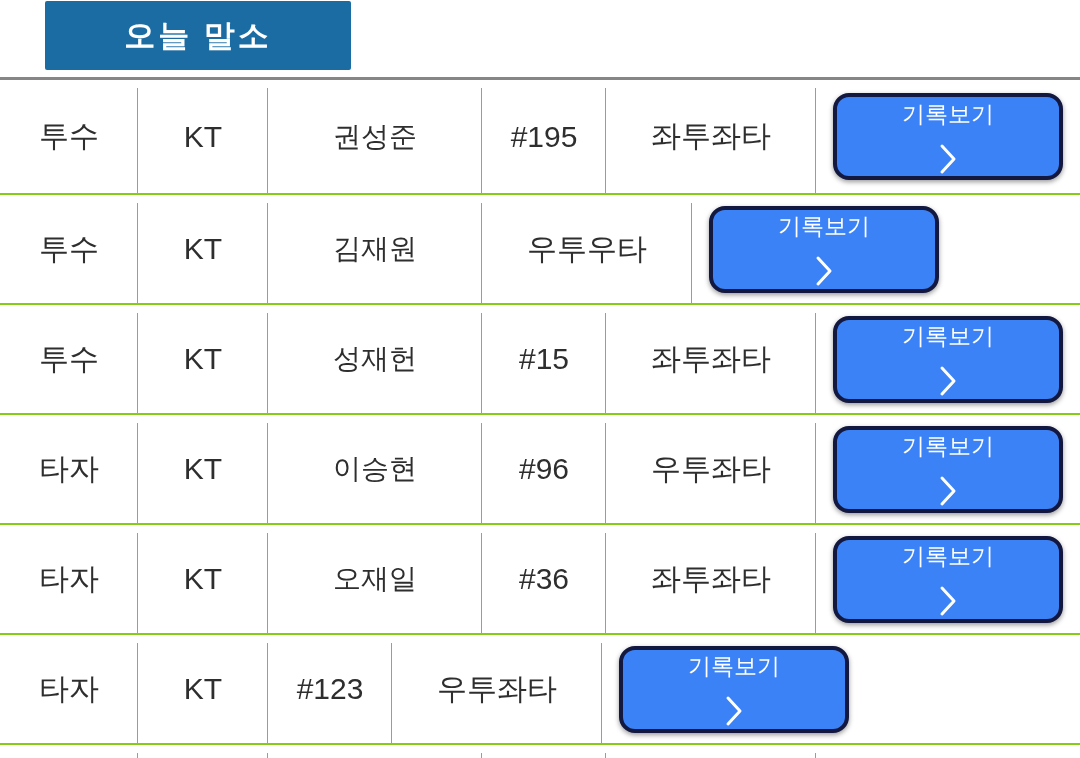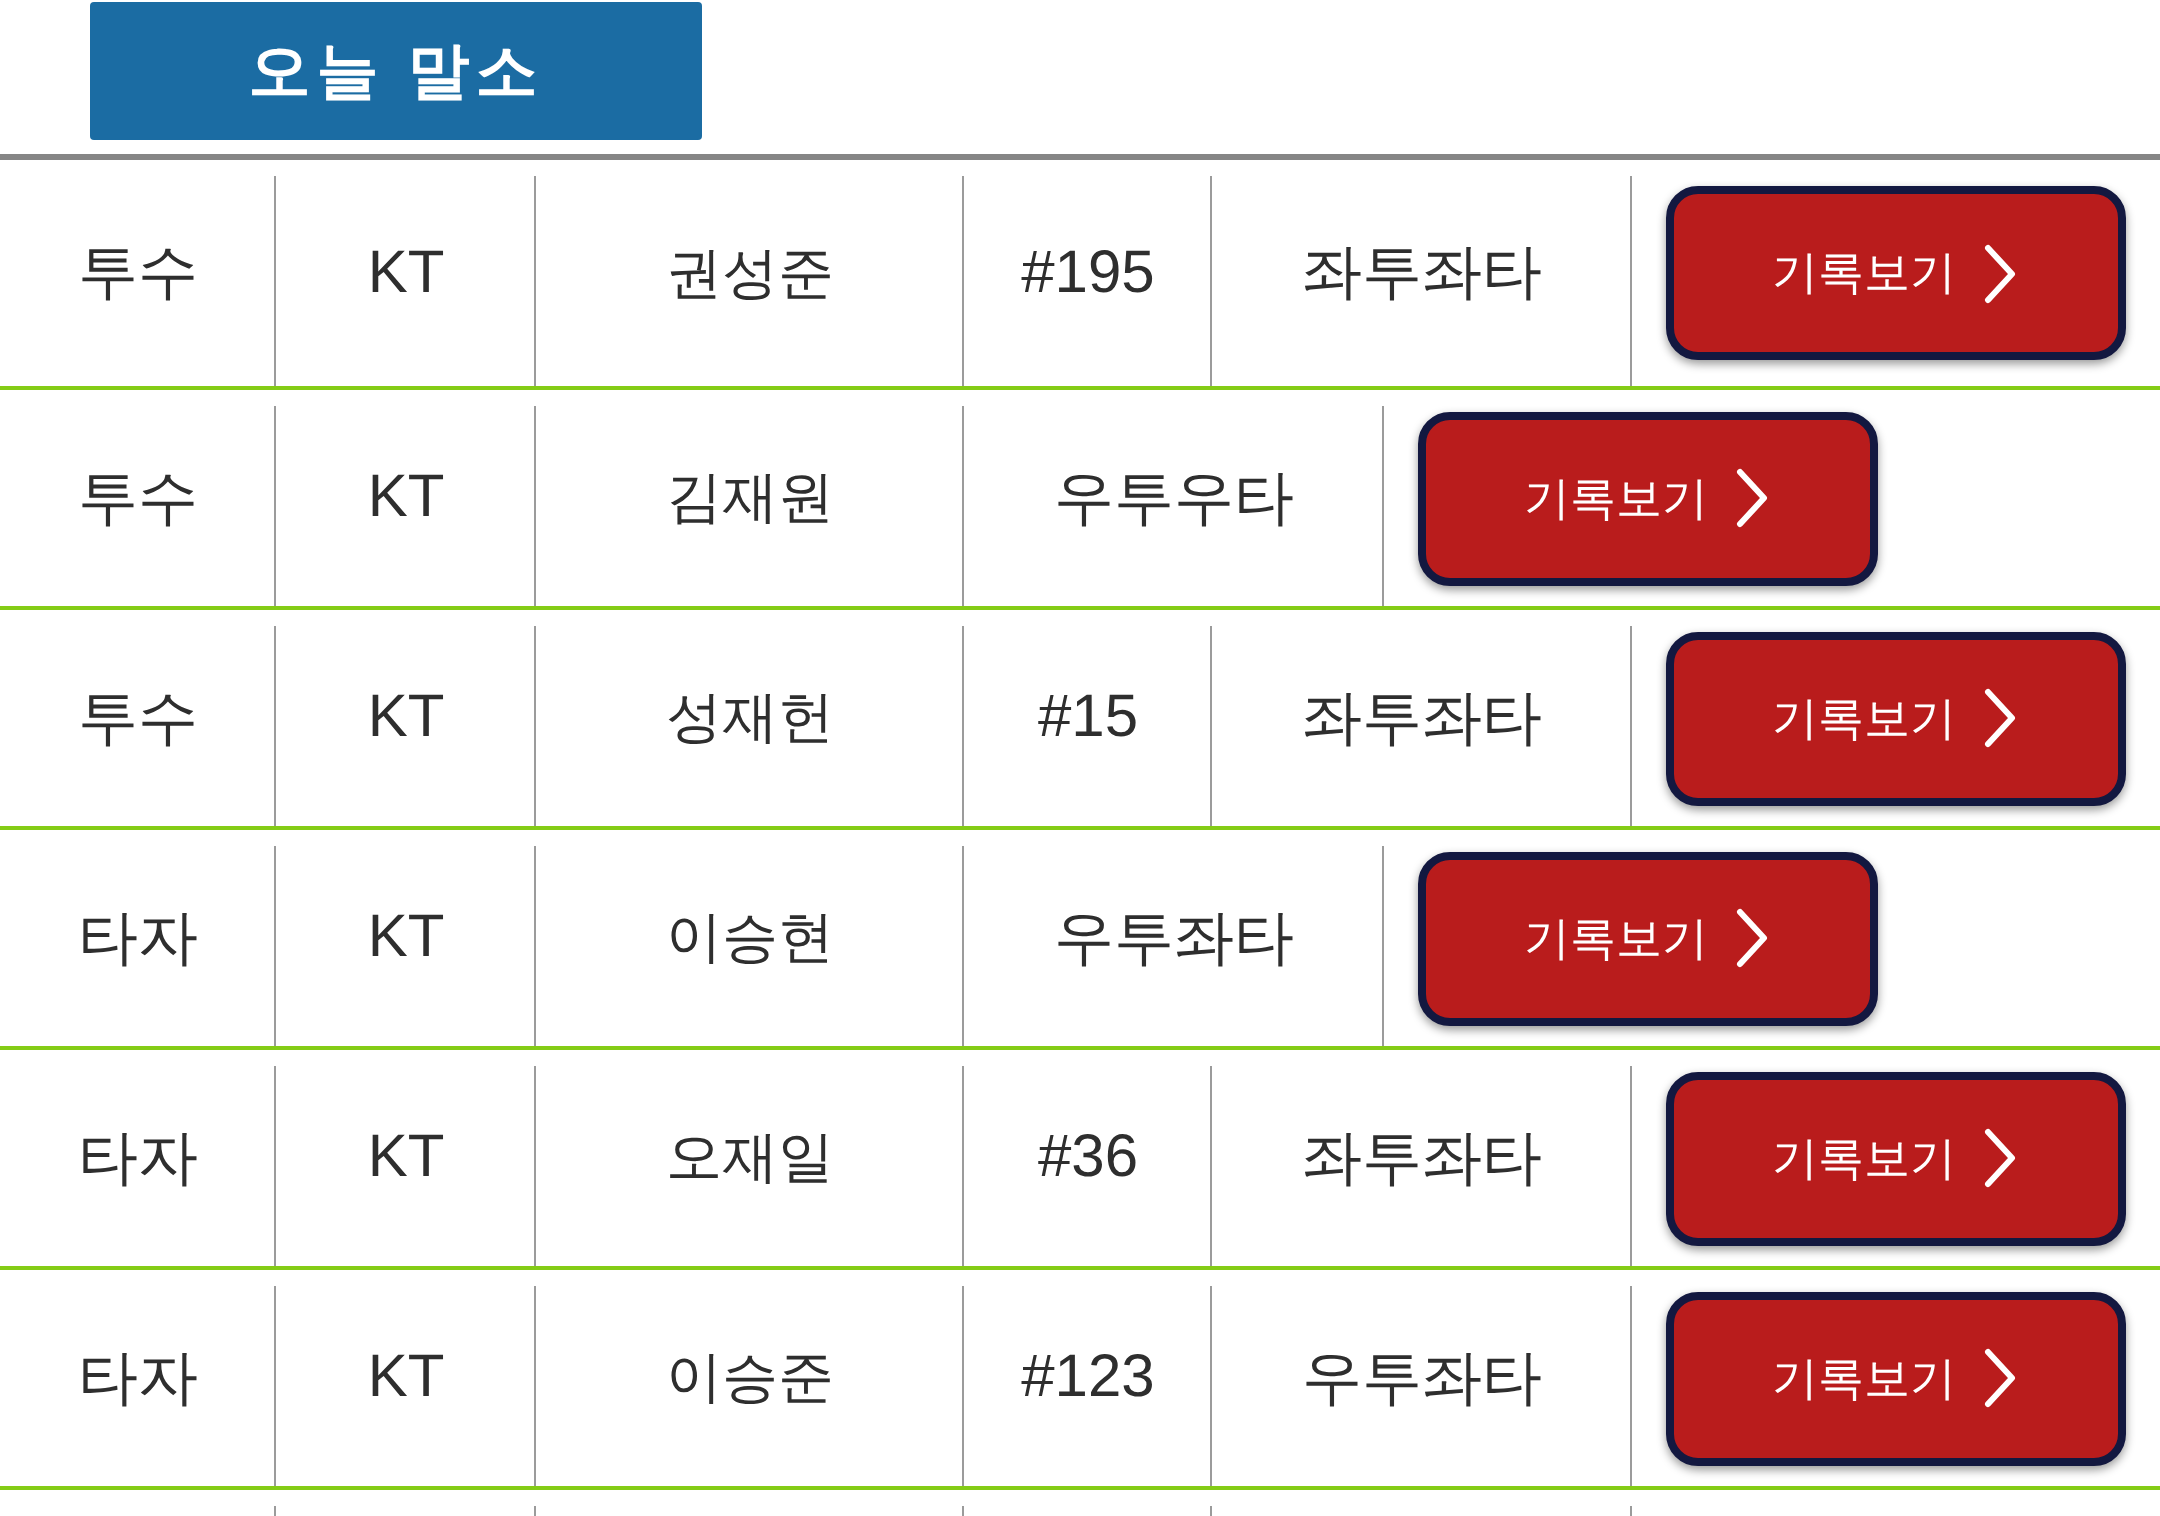--- a/index.html
+++ b/index.html
@@ -74,34 +74,35 @@
   .c-pos   { width: 138px; }
   .c-team  { width: 130px; }
   .c-name  { width: 214px; font-size: 28px; }
   .c-num   { width: 124px; }
   .c-hand  { width: 210px; }
   .c-btn   { width: 264px; }
   
   .rec-btn {
     width: 230px;
     height: 87px;
-    background: #b91c1c;
+    background: #3b82f6;
     border: 4px solid #131840;
     border-radius: 16px;
     box-shadow: 0 2px 5px rgba(0,0,0,0.40);
     color: #ffffff;
     font-size: 23px;
     display: flex;
     align-items: center;
     justify-content: center;
     gap: 13px;
     cursor: pointer;
     box-sizing: border-box;
     padding: 0;
     font-family: inherit;
+    flex-direction: column;
   }
   .rec-btn .chev {
     display: block;
     width: 19px;
     height: 32px;
   }
 </style>
 </head>
 <body>
 
@@ -154,20 +155,21 @@
             <polyline points="3,3 15,16 3,29" fill="none" stroke="#ffffff" stroke-width="3" stroke-linecap="round" stroke-linejoin="round"></polyline>
           </svg>
         </button>
       </div>
     </div>
 
     <div class="row">
       <div class="cell c-pos divided">타자</div>
       <div class="cell c-team divided">KT</div>
       <div class="cell c-name divided">이승현</div>
+      <div class="cell c-num divided">#96</div>
       <div class="cell c-hand divided">우투좌타</div>
       <div class="cell c-btn">
         <button class="rec-btn">
           <span>기록보기</span>
           <svg class="chev" viewBox="0 0 19 32" aria-hidden="true">
             <polyline points="3,3 15,16 3,29" fill="none" stroke="#ffffff" stroke-width="3" stroke-linecap="round" stroke-linejoin="round"></polyline>
           </svg>
         </button>
       </div>
     </div>
@@ -184,21 +186,20 @@
           <svg class="chev" viewBox="0 0 19 32" aria-hidden="true">
             <polyline points="3,3 15,16 3,29" fill="none" stroke="#ffffff" stroke-width="3" stroke-linecap="round" stroke-linejoin="round"></polyline>
           </svg>
         </button>
       </div>
     </div>
 
     <div class="row">
       <div class="cell c-pos divided">타자</div>
       <div class="cell c-team divided">KT</div>
-      <div class="cell c-name divided">이승준</div>
       <div class="cell c-num divided">#123</div>
       <div class="cell c-hand divided">우투좌타</div>
       <div class="cell c-btn">
         <button class="rec-btn">
           <span>기록보기</span>
           <svg class="chev" viewBox="0 0 19 32" aria-hidden="true">
             <polyline points="3,3 15,16 3,29" fill="none" stroke="#ffffff" stroke-width="3" stroke-linecap="round" stroke-linejoin="round"></polyline>
           </svg>
         </button>
       </div>

